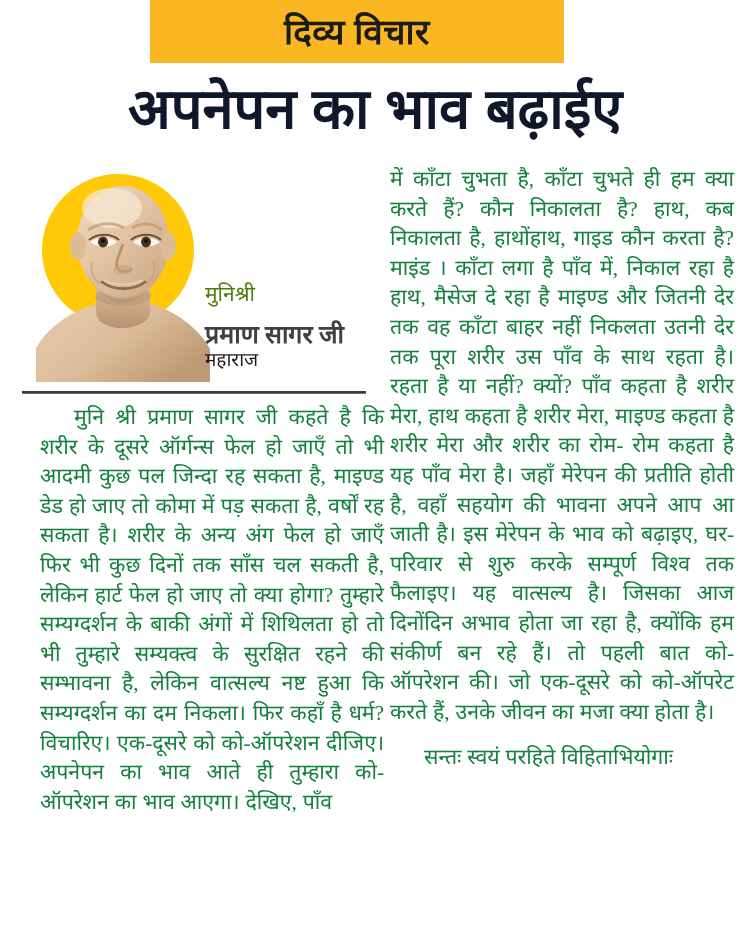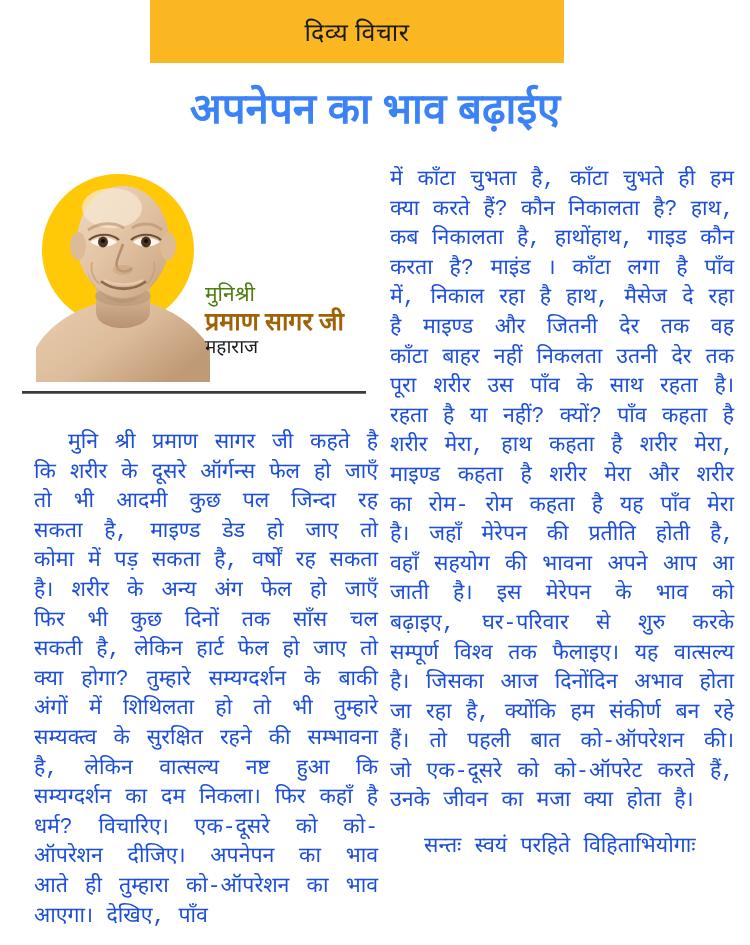--- a/index.html
+++ b/index.html
@@ -25,43 +25,43 @@
     top: 0px;
     width: 414px;
     height: 63px;
     background: #fab722;
     display: flex;
     align-items: center;
     justify-content: center;
   }
   .masthead-bar .kicker {
     font-family: "Liberation Serif", "DejaVu Serif", serif;
-    font-weight: 400;
-    font-size: 25px;
+    font-weight: 700;
+    font-size: 35px;
     line-height: 1;
     letter-spacing: 0.5px;
     color: #1b1b1b;
     white-space: nowrap;
     transform: translateY(1px);
   }
 
   .headline {
     position: absolute;
     left: 0;
     right: 0;
     top: 76px;
     height: 66px;
     display: flex;
     align-items: center;
     justify-content: center;
     font-family: "Liberation Sans", "DejaVu Sans", sans-serif;
     font-weight: 700;
-    font-size: 42px;
+    font-size: 56px;
     line-height: 1.05;
-    color: #3b82f6;
+    color: #0f172a;
     white-space: nowrap;
   }
 
   
   .columns {
     position: absolute;
     left: 22px;
     top: 165px;
     width: 712px;
     height: 760px;
@@ -118,23 +118,23 @@
     font-family: "Liberation Serif", "DejaVu Serif", serif;
     font-size: 21px;
     font-weight: 400;
     color: #4d7c0f;
     display: block;
   }
   .byline .name {
     font-family: "Liberation Serif", "DejaVu Serif", serif;
     font-size: 25px;
     font-weight: 700;
-    color: #a16207;
+    color: #404040;
     display: block;
-    margin-top: 1px;
+    margin-top: 14px;
     white-space: nowrap;
   }
   .byline .suffix {
     font-family: Liberation Serif, serif;
     font-size: 19px;
     font-weight: 400;
     color: #1a1a1a;
     display: block;
     margin-top: 0px;
   }
@@ -144,34 +144,33 @@
     left: 0px;
     top: 226px;
     width: 344px;
     height: 0;
     border-top: 2.5px solid #3a3a3a;
     border-bottom: 1px solid #6d6d6d;
   }
 
   
   .body-text {
-    font-family: Liberation Mono, monospace;
+    font-family: Liberation Serif, serif;
     font-size: 21.3px;
     line-height: 29.6px;
-    color: #1d4ed8;
+    color: #15803d;
     text-align: justify;
     text-justify: inter-word;
     word-spacing: 0.5px;
   }
   .col-left .body-text {
     position: absolute;
-    left: 12px;
+    left: 18px;
     top: 238px;
     width: 344px;
-    margin-top: 25px;
   }
   .col-right .body-text {
     position: absolute;
     left: 0;
     top: 0px;
     width: 344px;
   }
   .body-text p {
     margin: 0;
   }

